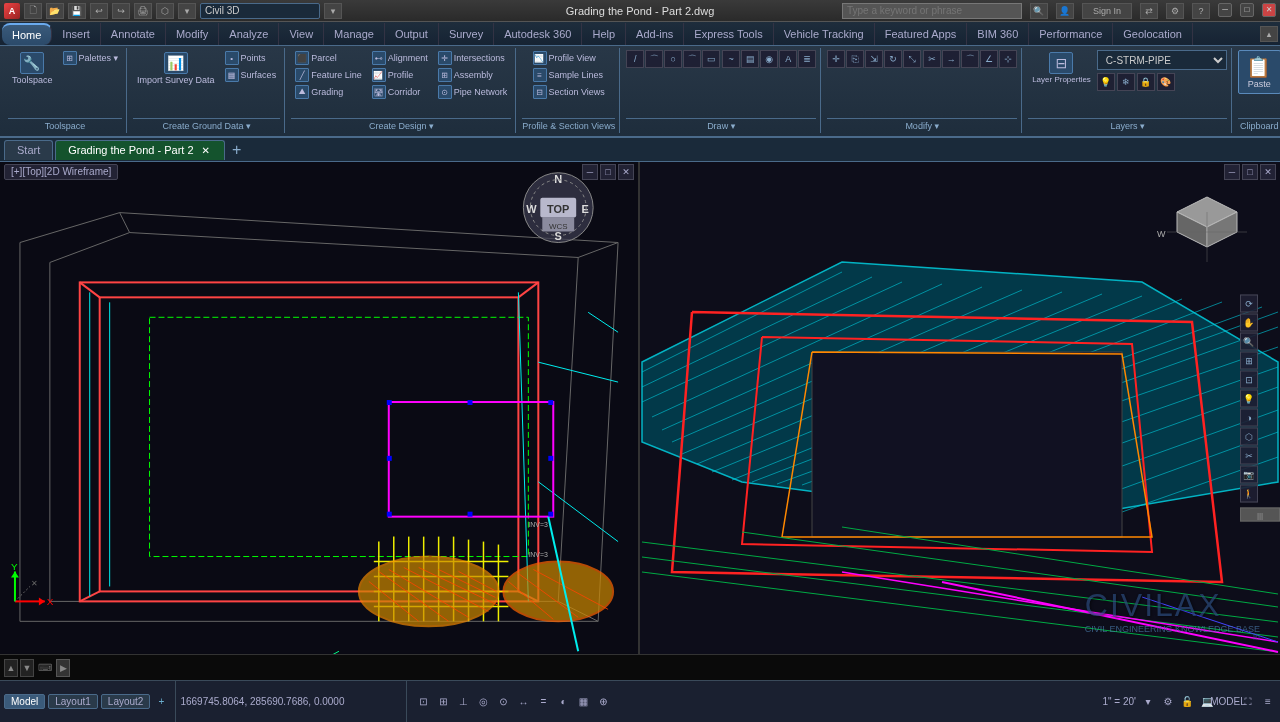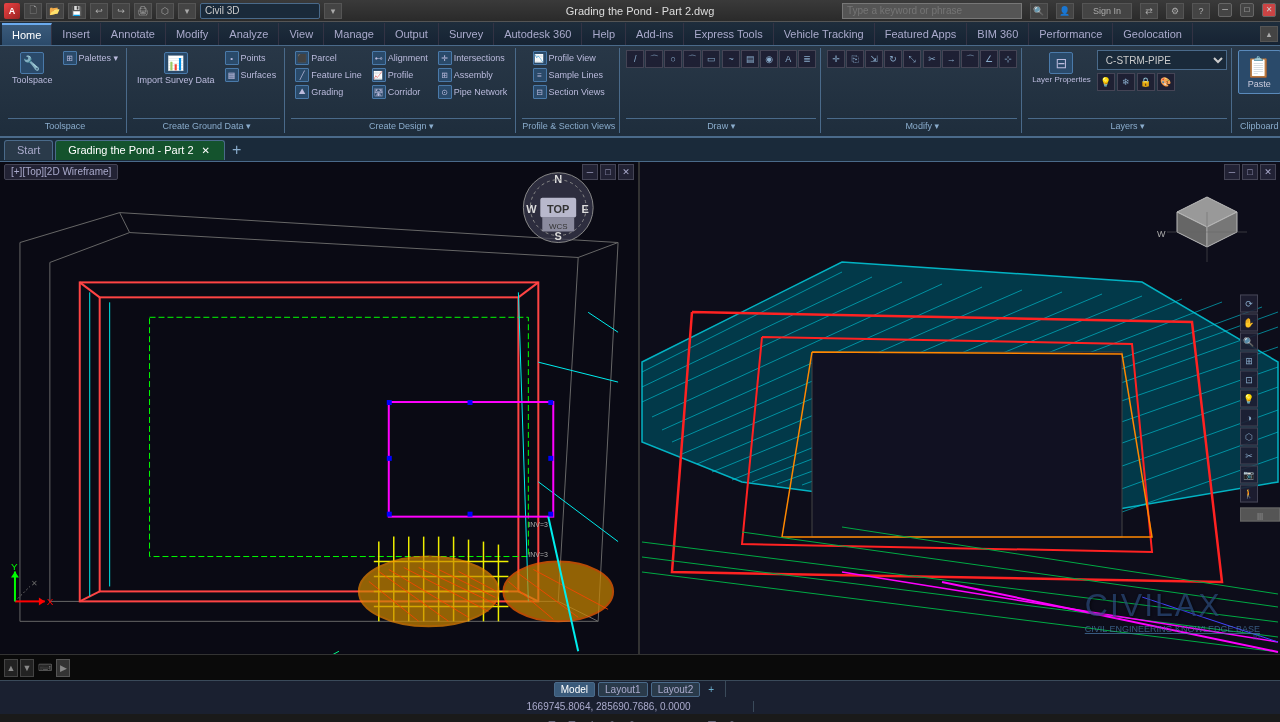--- a/index.html
+++ b/index.html
@@ -33,21 +33,21 @@
       height: 24px; padding: 0 2px;
       border-bottom: 1px solid #4a6a8a;
     }
     .ribbon-tab {
       padding: 2px 10px; height: 22px; font-size: 11px;
       display: flex; align-items: center; cursor: pointer;
       color: #aac; border-right: 1px solid #334;
     }
     .ribbon-tab.active {
       background: linear-gradient(to bottom, #3a5a7a, #2b4a6a);
-      color: #fff; border-top: 2px solid #6aaaee;
+      color: #fff; border-top: 2px solid #6aaaee; border-radius: 8px;
     }
     #ribbon-content {
       display: flex; height: 90px; padding: 2px 4px;
       align-items: flex-start; gap: 2px; overflow: hidden;
     }
     .ribbon-group {
       display: flex; flex-direction: column; align-items: center;
       border-right: 1px solid #4a6a8a; padding: 2px 4px; min-width: fit-content;
       height: 85px;
     }
@@ -137,24 +137,24 @@
       display: flex; flex-direction: column; gap: 1px; z-index: 5;
     }
     .rtb-btn {
       width: 18px; height: 18px; background: rgba(30,30,50,0.9);
       border: 1px solid #445; color: #8aaccc; font-size: 9px;
       display: flex; align-items: center; justify-content: center; cursor: pointer;
     }
 
     
     #status-bar {
-      height: 34px; background: #1a2030;
+      height: 42px; background: #1a2030;
       border-top: 1px solid #3a4a5a;
       display: flex; align-items: center; gap: 4px; padding: 0 4px;
-      font-size: 10px; color: #aac; flex-direction: column;
+      font-size: 10px; color: #aac;
     }
     .status-section {
       display: flex; align-items: center; gap: 3px;
       border-right: 1px solid #3a4a5a; padding-right: 6px; height: 100%;
     }
     .status-btn {
       padding: 1px 6px; background: #2a3a4a; border: 1px solid #4a6a8a;
       color: #aac; font-size: 10px; cursor: pointer; border-radius: 2px;
     }
     .status-btn.active { background: #3a5a7a; color: #fff; }
@@ -174,21 +174,21 @@
     
     .civilax-watermark {
       position: absolute; bottom: 20px; right: 20px;
       opacity: 0.7; z-index: 5;
     }
     .civilax-text {
       font-size: 32px; font-weight: normal; color: #2a4a7a;
       letter-spacing: 2px; text-shadow: 1px 1px 3px rgba(0,0,0,0.8);
     }
     .civilax-sub {
-      font-size: 9px; color: #4a7aaa; text-align: center; text-decoration: underline;
+      font-size: 9px; color: #4a7aaa; text-align: center;
     }
 
     
     .layer-dropdown {
       background: #1a2a3a; border: 1px solid #4a6a8a; color: #ccc;
       font-size: 10px; padding: 2px 4px; width: 130px; height: 20px;
     }
 
     
     .paste-large-btn {

